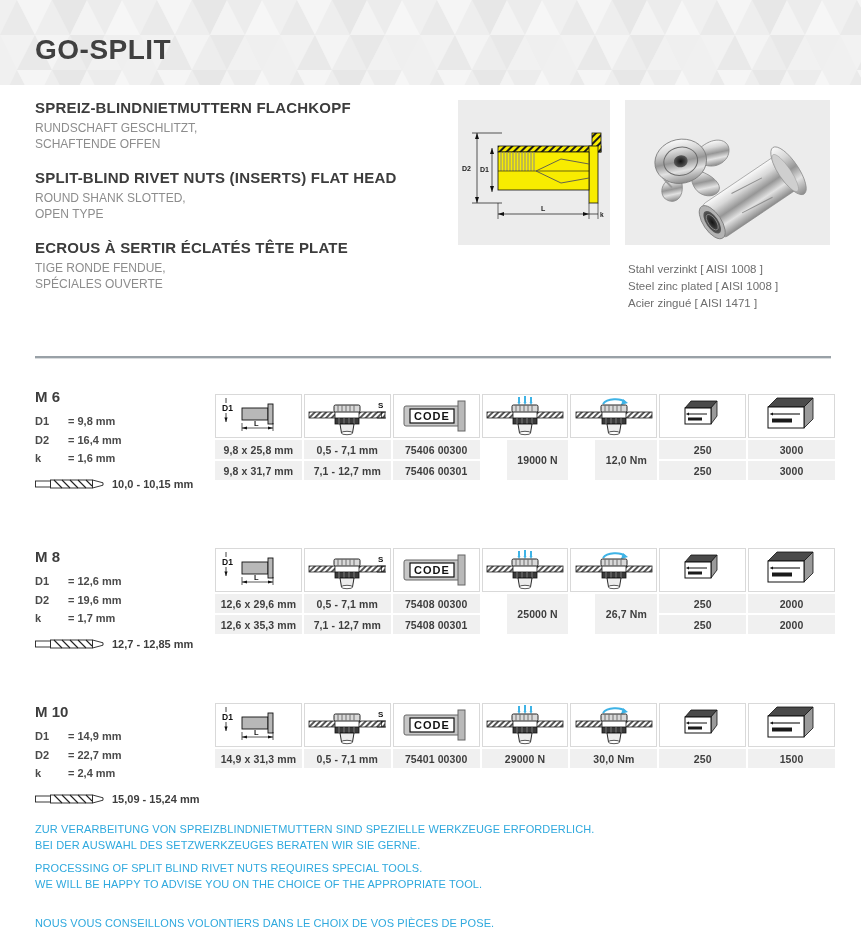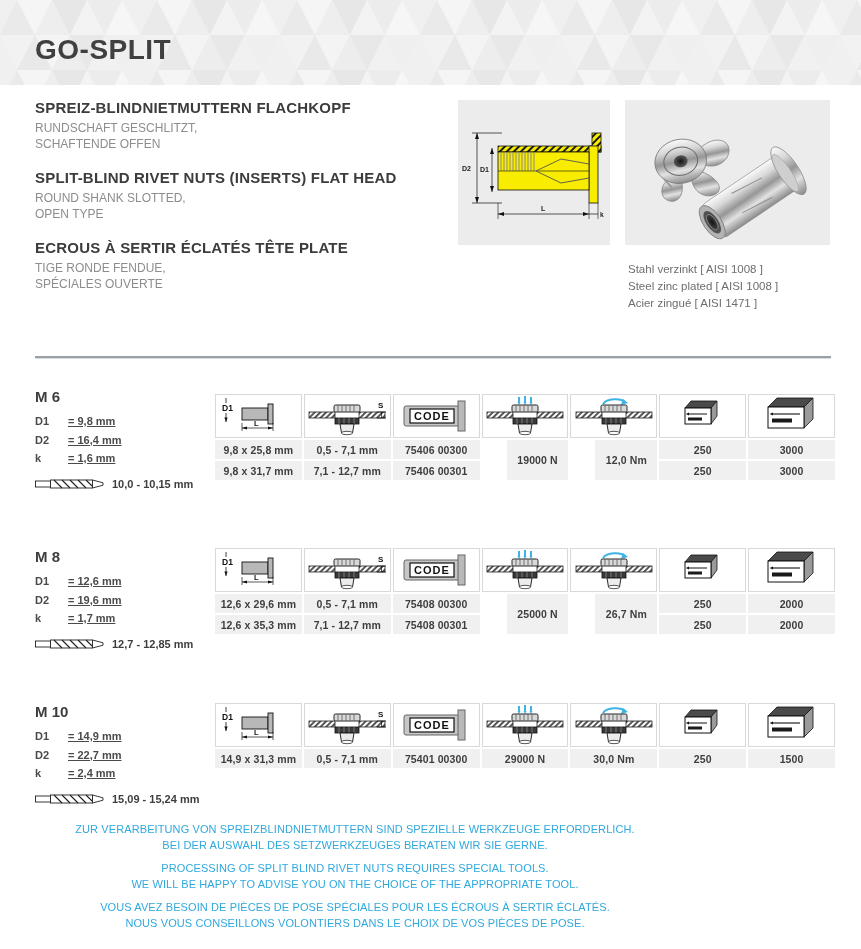--- a/index.html
+++ b/index.html
@@ -23,37 +23,37 @@
   .photo-box{left:625px;top:100px;width:205px;height:145px;}
 
   .material{left:628px;top:261px;font-size:11.5px;line-height:17px;color:#6e6e6e;}
 
   .divider{left:35px;top:356px;width:796px;height:2px;background:#99a1a7;border-bottom:1px solid #d9dcde;}
 
   
   .size-section{left:35px;width:170px;height:120px;}
   .m-label{position:absolute;left:0;top:0;font-size:15px;font-weight:bold;color:#3d3d3d;}
   .specs{position:absolute;left:0;top:24px;font-size:11px;font-weight:bold;color:#4a4a4a;}
-  .spec-row{height:18.5px;line-height:18.5px;text-decoration:underline;}
+  .spec-row{height:18.5px;line-height:18.5px;}
   .spec-label{display:inline-block;width:33px;}
   .drill-row{position:absolute;left:0;top:90px;display:flex;align-items:center;gap:7px;
              font-size:11px;font-weight:bold;color:#3e3e3e;white-space:nowrap;}
 
   
   .spec-table{left:215px;width:620px;display:grid;grid-template-columns:repeat(7,1fr);gap:2px;}
   .rows2{grid-template-rows:44px 19px 19px;}
   .rows1{grid-template-rows:44px 19px;}
   .th{background:#ffffff;border:1px solid #d9d9d9;display:flex;align-items:center;justify-content:center;}
   .td{background:#f0f0f0;display:flex;align-items:center;justify-content:center;
       font-size:10.5px;font-weight:bold;color:#3e3e3e;letter-spacing:.1px;}
   .span2{grid-row:span 2;margin-left:25px;}
 
   
   .footer{left:35px;top:821px;width:640px;}
-  .footer p{margin:0 0 7px 0;font-size:11px;line-height:16px;color:#2fa9de;letter-spacing:.1px;text-align:center;}
+  .footer p{margin:0 0 7px 0;font-size:11px;line-height:16px;color:#2fa9de;letter-spacing:.1px;}
 </style>
 </head>
 <body>
 
 <svg width="0" height="0" style="position:absolute" aria-hidden="true">
   <defs>
     <pattern id="ph" width="4" height="4" patternUnits="userSpaceOnUse" patternTransform="rotate(45)">
       <rect width="4" height="4" fill="#ffffff"></rect>
       <line x1="1" y1="0" x2="1" y2="4" stroke="#2b2b2b" stroke-width="1.6"></line>
     </pattern>
@@ -522,16 +522,16 @@
     <div class="td">75401 00300</div>
     <div class="td">29000 N</div>
     <div class="td">30,0 Nm</div>
     <div class="td">250</div>
     <div class="td">1500</div>
   </div>
 
   <div class="abs footer">
     <p><span>ZUR VERARBEITUNG VON SPREIZBLINDNIETMUTTERN SIND SPEZIELLE WERKZEUGE ERFORDERLICH.</span><br><span>BEI DER AUSWAHL DES SETZWERKZEUGES BERATEN WIR SIE GERNE.</span></p>
     <p><span>PROCESSING OF SPLIT BLIND RIVET NUTS REQUIRES SPECIAL TOOLS.</span><br><span>WE WILL BE HAPPY TO ADVISE YOU ON THE CHOICE OF THE APPROPRIATE TOOL.</span></p>
-    <p><span>VOUS AVEZ BESOIN DE PIÈCES DE POSE SPÉCIALES POUR LES ÉCROUS À SERTIR ÉCLATÉS.</span><br><span>NOUS VOUS CONSEILLONS VOLONTIERS DANS LE CHOIX DE VOS PIÈCES DE POSE.</span></p>
+    <p><br><span>NOUS VOUS CONSEILLONS VOLONTIERS DANS LE CHOIX DE VOS PIÈCES DE POSE.</span></p>
   </div>
 
 </div>
 
 </body></html>

